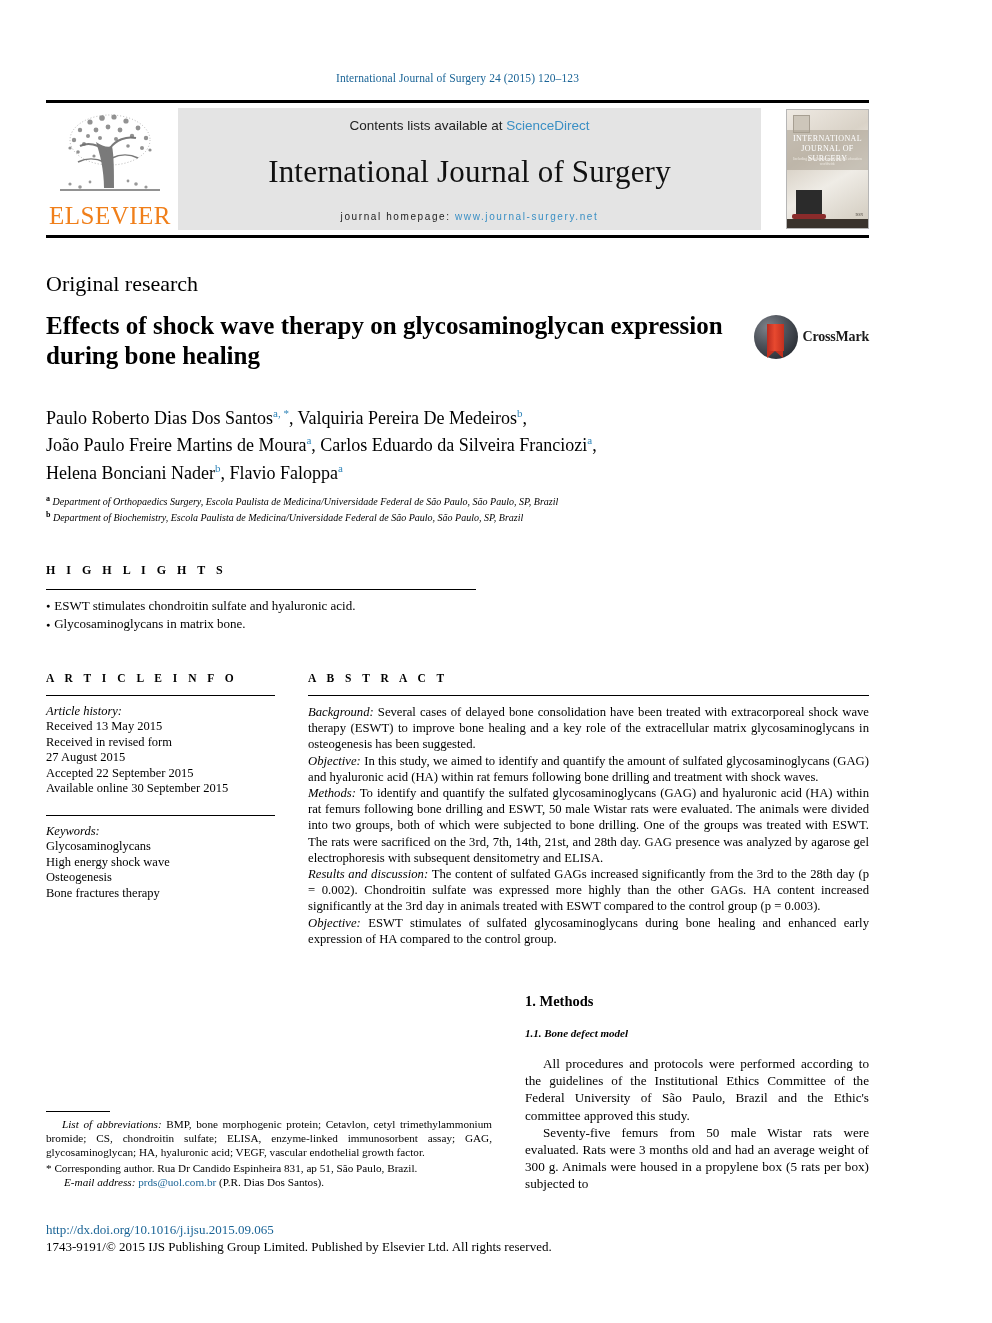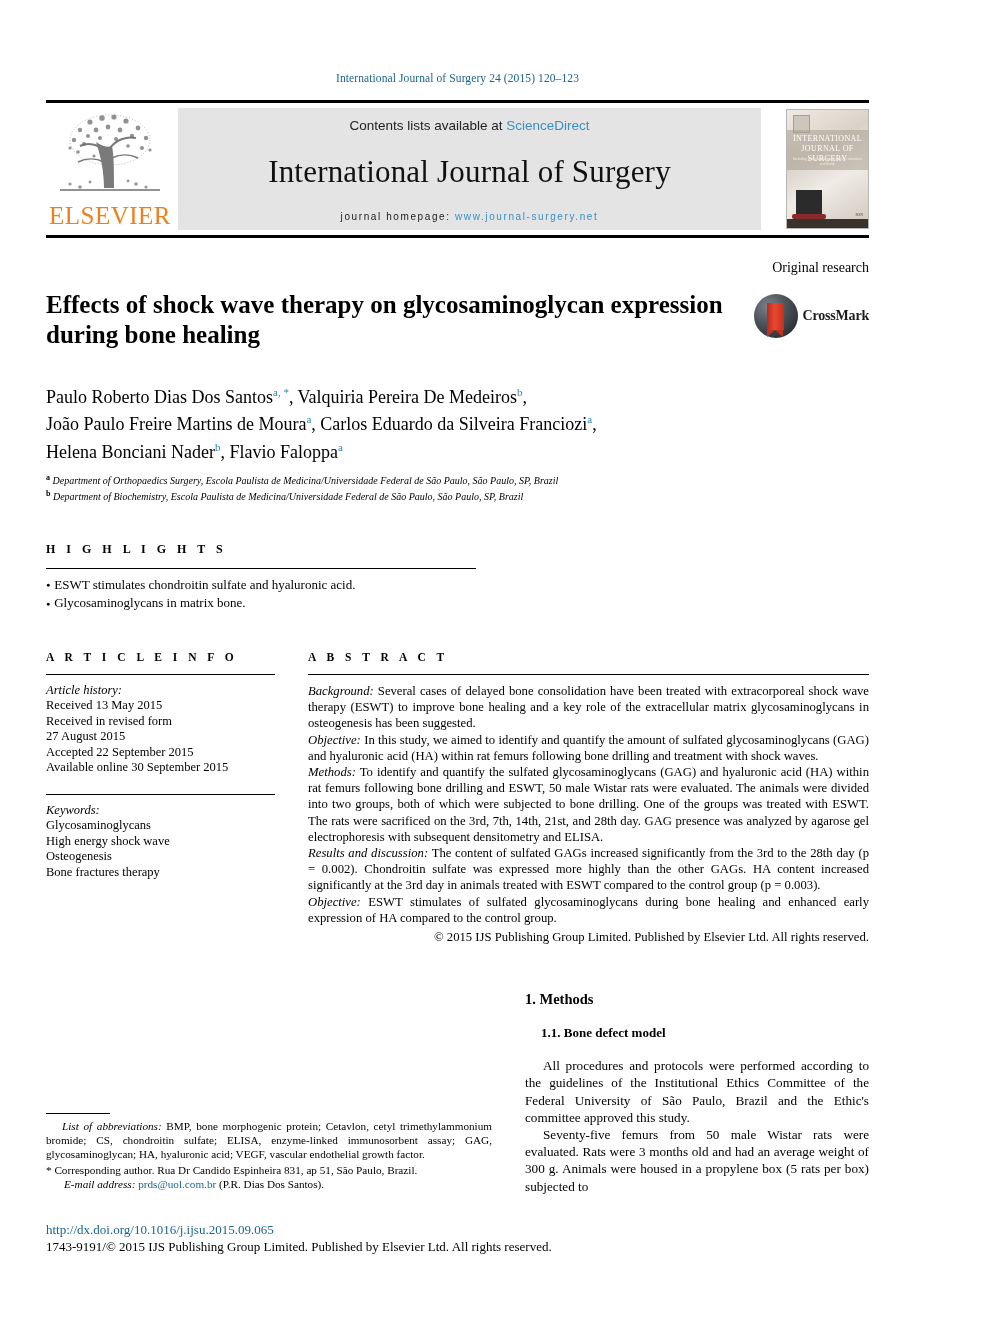--- a/index.html
+++ b/index.html
@@ -173,23 +173,22 @@
   .cover .right-mini {
     position: absolute;
     right: 5px; bottom: 11px;
     font-size: 3.5px;
     color: #4b443c;
   }
 
   
   .section-type {
     font-family: "Liberation Serif", serif;
-    font-size: 14px;
-    margin-top: 22px;
-    text-align: right;
+    font-size: 22px;
+    margin-top: 33px;
   }
   .title-row {
     display: flex;
     align-items: flex-start;
     justify-content: space-between;
     gap: 9px;
   }
   .article-title {
     font-family: "Liberation Serif", serif;
     font-size: 25px;
@@ -344,22 +343,23 @@
   .body-right { flex: 1; }
   .h1 {
     font-family: "Liberation Serif", serif;
     font-weight: bold;
     font-size: 14.5px;
     margin: 0 0 17px 0;
   }
   .h2 {
     font-family: "Liberation Serif", serif;
     font-weight: bold;
-    font-size: 13px;
-    margin: 0 0 16px 16px;
+    font-style: italic;
+    font-size: 11px;
+    margin: 0 0 16px 0;
   }
   .para {
     font-size: 13.2px;
     line-height: 17.2px;
     text-align: justify;
     text-indent: 18px;
     margin: 0;
   }
 
   
@@ -546,21 +546,20 @@
 
     <div class="col-abs">
       <div class="sec-head">A B S T R A C T</div>
       <div class="sec-rule"></div>
       <div class="abs-body">
         <p><span class="lbl">Background:</span><span> Several cases of delayed bone consolidation have been treated with extracorporeal shock wave therapy (ESWT) to improve bone healing and a key role of the extracellular matrix glycosaminoglycans in osteogenesis has been suggested.</span></p>
         <p><span class="lbl">Objective:</span><span> In this study, we aimed to identify and quantify the amount of sulfated glycosaminoglycans (GAG) and hyaluronic acid (HA) within rat femurs following bone drilling and treatment with shock waves.</span></p>
         <p><span class="lbl">Methods:</span><span> To identify and quantify the sulfated glycosaminoglycans (GAG) and hyaluronic acid (HA) within rat femurs following bone drilling and ESWT, 50 male Wistar rats were evaluated. The animals were divided into two groups, both of which were subjected to bone drilling. One of the groups was treated with ESWT. The rats were sacrificed on the 3rd, 7th, 14th, 21st, and 28th day. GAG presence was analyzed by agarose gel electrophoresis with subsequent densitometry and ELISA.</span></p>
         <p><span class="lbl">Results and discussion:</span><span> The content of sulfated GAGs increased significantly from the 3rd to the 28th day (p = 0.002). Chondroitin sulfate was expressed more highly than the other GAGs. HA content increased significantly at the 3rd day in animals treated with ESWT compared to the control group (p = 0.003).</span></p>
         <p><span class="lbl">Objective:</span><span> ESWT stimulates of sulfated glycosaminoglycans during bone healing and enhanced early expression of HA compared to the control group.</span></p>
-        <div class="copyright">© 2015 IJS Publishing Group Limited. Published by Elsevier Ltd. All rights reserved.</div>
       </div>
     </div>
   </div>
 
   <div class="body-area">
     <div class="body-left">
       <div class="footnotes">
         <div class="fn-rule"></div>
         <p class="fn fn-indent"><span class="it">List of abbreviations:</span><span> BMP, bone morphogenic protein; Cetavlon, cetyl trimethylammonium bromide; CS, chondroitin sulfate; ELISA, enzyme-linked immunosorbent assay; GAG, glycosaminoglycan; HA, hyaluronic acid; VEGF, vascular endothelial growth factor.</span></p>
         <p class="fn fn-corr"><span>*</span><span> Corresponding author. Rua Dr Candido Espinheira 831, ap 51, São Paulo, Brazil.</span></p>

